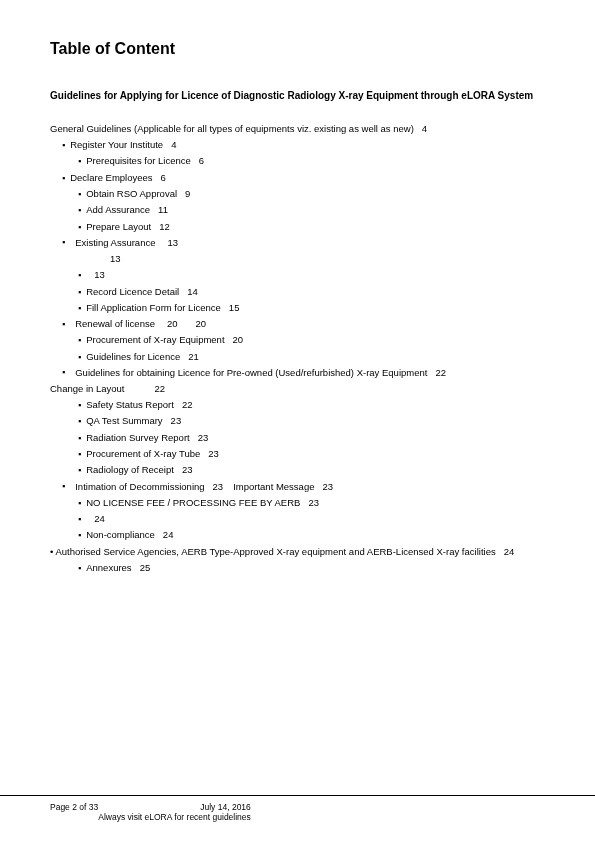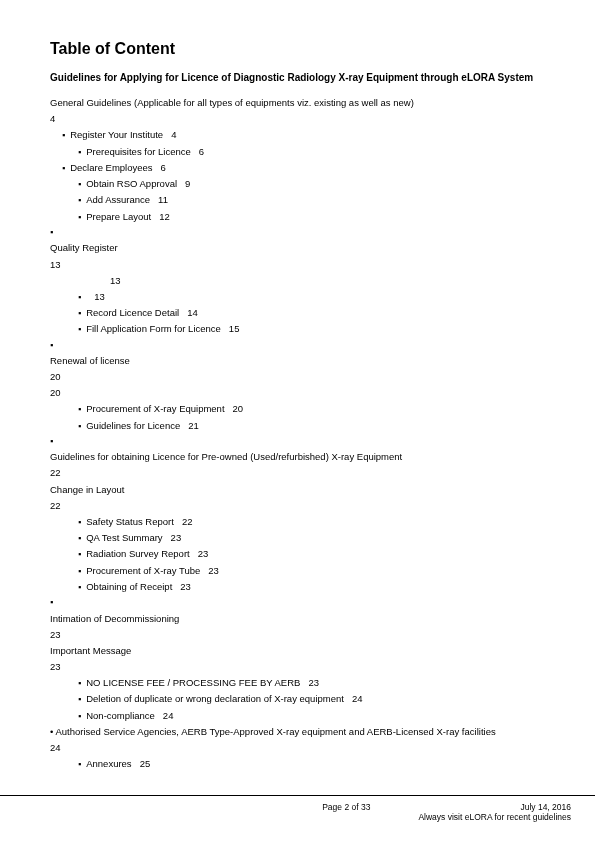--- a/index.html
+++ b/index.html
@@ -21,27 +21,27 @@
     .page {
       width: 595px;
       min-height: 842px;
       padding: 40px 50px 60px 50px;
       position: relative;
     }
 
     .title {
       font-size: 16px;
       font-weight: bold;
-      margin-bottom: 12px;
+      margin-bottom: 30px;
     }
 
     .subtitle {
       font-size: 10px;
       font-weight: bold;
-      margin-bottom: 10px;
+      margin-bottom: 18px;
       line-height: 1.5;
     }
 
     .toc-entry {
       line-height: 1.7;
       font-size: 9.5px;
     }
 
     .toc-entry.indent-1 {
       padding-left: 12px;
@@ -56,43 +56,41 @@
     }
 
     .bullet {
       margin-right: 5px;
       font-size: 9px;
     }
 
     .toc-inline {
       display: flex;
       flex-wrap: wrap;
-      align-items: flex-start;
+      align-items: center;
       line-height: 1.7;
       font-size: 9.5px;
-      flex-direction: column;
     }
 
     .page-footer {
       position: absolute;
       bottom: 20px;
       left: 0;
       right: 0;
       border-top: 1px solid #000;
       padding-top: 6px;
       display: flex;
-      justify-content: flex-end;
+      justify-content: flex-start;
       padding-left: 50px;
       padding-right: 24px;
       font-size: 8.5px;
     }
 
     .footer-right {
       text-align: right;
-      margin-left: 48px;
     }
 
     .spacer {
       display: inline-block;
       min-width: 8px;
     }
   </style>
 </head>
 <body>
 
@@ -149,21 +147,21 @@
       <span class="bullet">▪</span>
       <span>Prepare Layout</span>
       <span class="spacer"></span>
       <span>12</span>
     </div>
 
     <div class="toc-inline">
       <span class="spacer" style="min-width:12px"></span>
       <span class="bullet">▪</span>
       <span class="spacer" style="min-width:5px"></span>
-      <span>Quality Register</span>
+      <span>Existing Assurance</span>
       <span class="spacer" style="min-width:12px"></span>
       <span>13</span>
       <span class="spacer" style="min-width:10px"></span>
     </div>
 
     <div style="padding-left:60px; font-size:9.5px; line-height:1.7;">
       <span>13</span>
     </div>
 
     <div class="toc-entry indent-2">
@@ -251,21 +249,21 @@
 
     <div class="toc-entry indent-2">
       <span class="bullet">▪</span>
       <span>Procurement of X-ray Tube</span>
       <span class="spacer"></span>
       <span>23</span>
     </div>
 
     <div class="toc-entry indent-2">
       <span class="bullet">▪</span>
-      <span>Obtaining of Receipt</span>
+      <span>Radiology of Receipt</span>
       <span class="spacer"></span>
       <span>23</span>
     </div>
 
     <div class="toc-inline">
       <span class="spacer" style="min-width:12px"></span>
       <span class="bullet">▪</span>
       <span class="spacer" style="min-width:5px"></span>
       <span>Intimation of Decommissioning</span>
       <span class="spacer" style="min-width:8px"></span>
@@ -278,21 +276,20 @@
 
     <div class="toc-entry indent-2">
       <span class="bullet">▪</span>
       <span>NO LICENSE FEE / PROCESSING FEE BY AERB</span>
       <span class="spacer"></span>
       <span>23</span>
     </div>
 
     <div class="toc-entry indent-2">
       <span class="bullet">▪</span>
-      <span>Deletion of duplicate or wrong declaration of X-ray equipment</span>
       <span class="spacer"></span>
       <span>24</span>
     </div>
 
     <div class="toc-entry indent-2">
       <span class="bullet">▪</span>
       <span>Non-compliance</span>
       <span class="spacer"></span>
       <span>24</span>
     </div>

